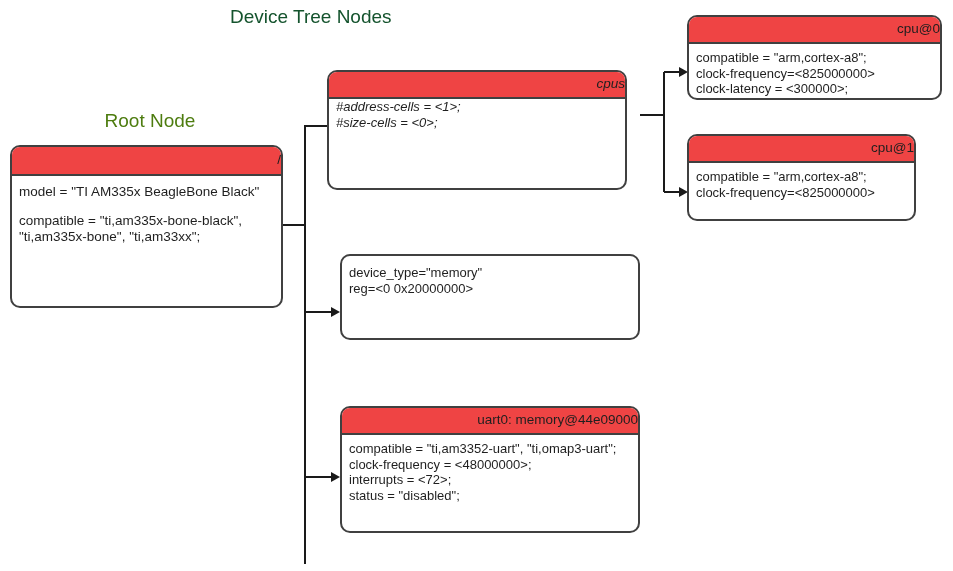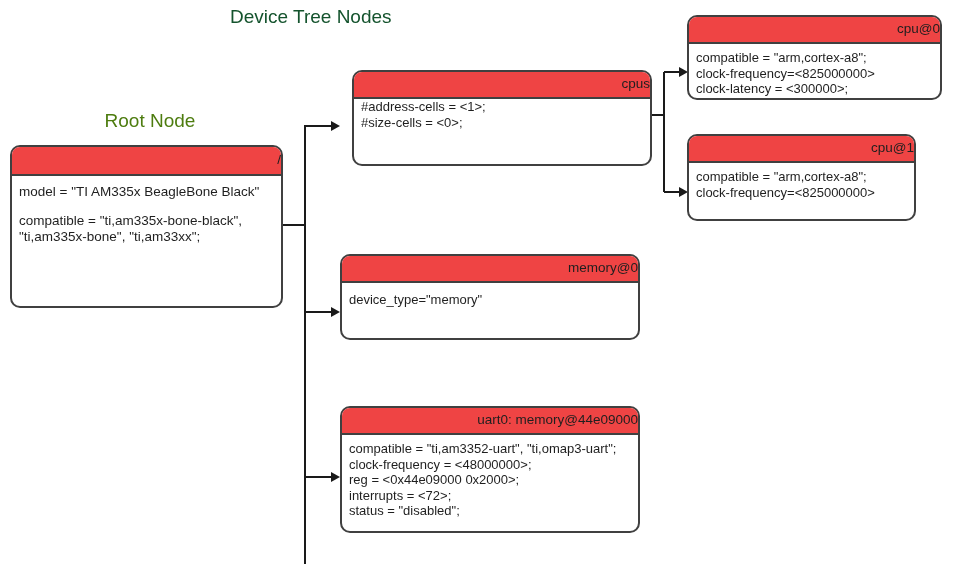--- a/index.html
+++ b/index.html
@@ -54,21 +54,21 @@
   .node-body {
     padding: 6px 5px 0 7px;
     font-size: 13px;
     line-height: 15.5px;
     white-space: nowrap;
   }
   .node-root   { left: 10px;  top: 145px; width: 273px; height: 163px; }
   .node-root .node-header { height: 27px; line-height: 26px; }
   .node-root .node-body   { font-size: 13.5px; line-height: 16.5px; padding-top: 8px; white-space: normal; }
   .node-root .gap-above   { margin-top: 12px; }
-  .node-cpus   { left: 352px; top: 70px;  width: 300px; height: 96px;  }
+  .node-cpus   { left: 327px; top: 70px;  width: 300px; height: 120px; font-style: italic;  }
   .node-cpus .node-body   { padding-top: 0; }
   .node-cpu0   { left: 687px; top: 15px;  width: 255px; height: 85px;  }
   .node-cpu1   { left: 687px; top: 134px; width: 229px; height: 87px;  }
   .node-memory { left: 340px; top: 254px; width: 300px; height: 86px;  }
   .node-memory .node-body { padding-top: 9px; }
   .node-uart   { left: 340px; top: 406px; width: 300px; height: 127px; }
   .connector-line { stroke: #1a1a1a; stroke-width: 2; fill: none; }
   .connector-arrowhead { fill: #1a1a1a; stroke: none; }
 </style>
 </head>
@@ -130,30 +130,29 @@
 
   <div class="node node-cpu1">
     <div class="node-header">cpu@1</div>
     <div class="node-body">
       <div>compatible = "arm,cortex-a8";</div>
       <div>clock-frequency=&lt;825000000&gt;</div>
     </div>
   </div>
 
   <div class="node node-memory">
-    <div class="node-header">memory@0</div>
     <div class="node-body">
       <div>device_type="memory"</div>
+      <div>reg=&lt;0 0x20000000&gt;</div>
     </div>
   </div>
 
   <div class="node node-uart">
     <div class="node-header">uart0: memory@44e09000</div>
     <div class="node-body">
       <div>compatible = "ti,am3352-uart", "ti,omap3-uart";</div>
       <div>clock-frequency = &lt;48000000&gt;;</div>
-      <div>reg = &lt;0x44e09000 0x2000&gt;;</div>
       <div>interrupts = &lt;72&gt;;</div>
       <div>status = "disabled";</div>
     </div>
   </div>
 
 </div>
 
 </body></html>

